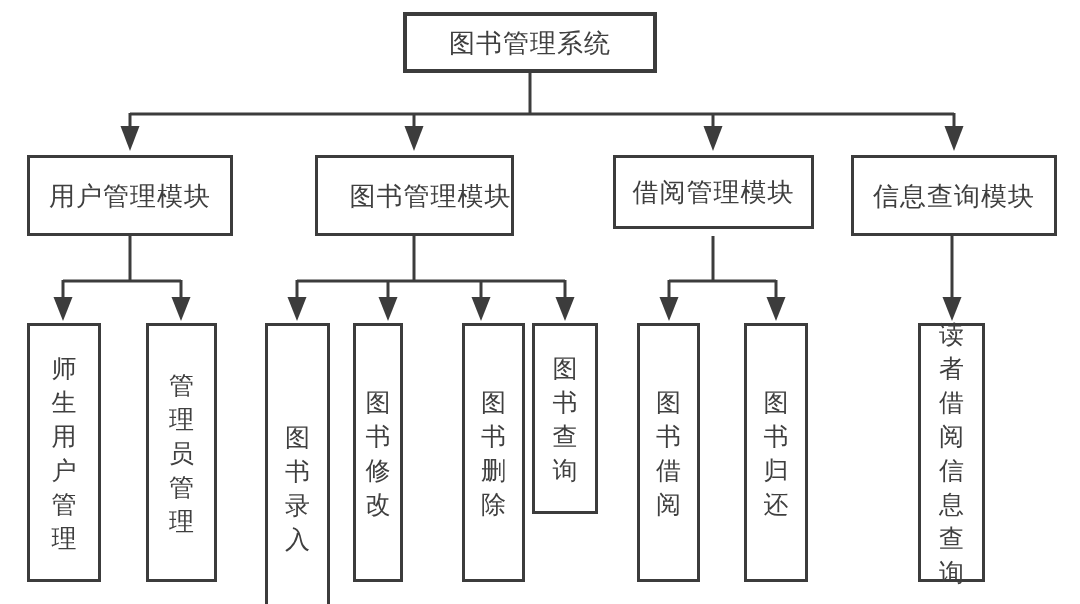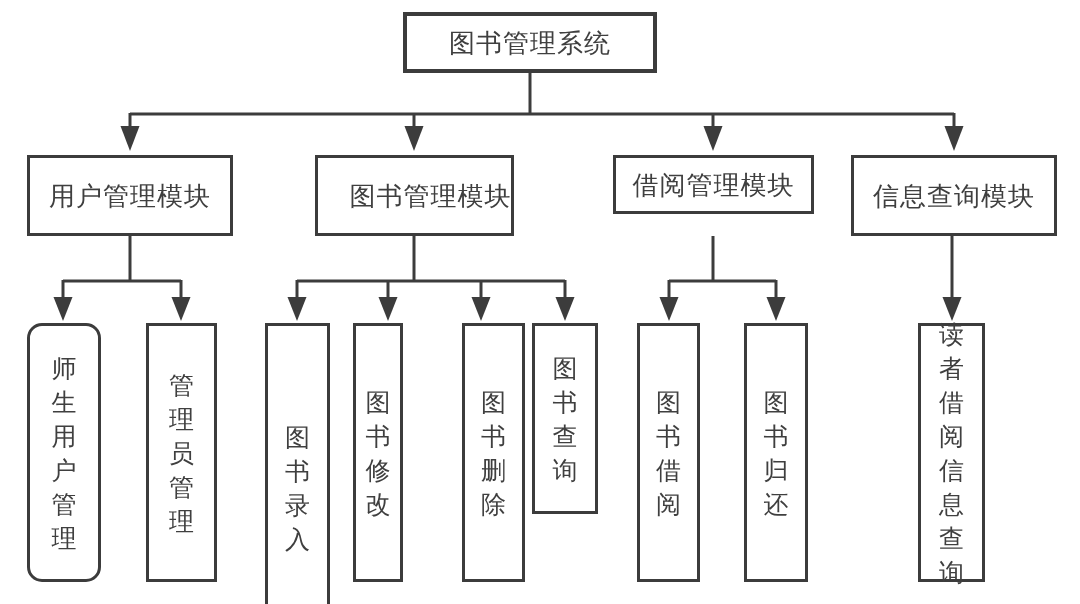--- a/index.html
+++ b/index.html
@@ -108,28 +108,28 @@
   <div class="node root" style="left:403px; top:12px; width:254px; height:61px;">
     <span class="hlabel">图书管理系统</span>
   </div>
 
   <div class="node" style="left:27px; top:155px; width:206px; height:81px;">
     <span class="hlabel">用户管理模块</span>
   </div>
   <div class="node" style="left:315px; top:155px; width:199px; height:81px;padding-left:32px;">
     <span class="hlabel">图书管理模块</span>
   </div>
-  <div class="node" style="left:613px; top:155px; width:201px; height:59px;">
+  <div class="node" style="left:613px; top:155px; width:201px; height:74px;">
     <span class="hlabel">借阅管理模块</span>
   </div>
   <div class="node" style="left:851px; top:155px; width:206px; height:81px;">
     <span class="hlabel">信息查询模块</span>
   </div>
 
-  <div class="node leaf" style="left:27px; top:323px; width:74px; height:259px;border-radius:15px;">
+  <div class="node leaf" style="left:27px; top:323px; width:74px; height:259px;">
     <span class="vlabel">师生用户管理</span>
   </div>
   <div class="node leaf" style="left:146px; top:323px; width:71px; height:259px;">
     <span class="vlabel">管理员管理</span>
   </div>
   <div class="node leaf" style="left:265px; top:323px; width:65px; height:330px;">
     <span class="vlabel">图书录入</span>
   </div>
   <div class="node leaf" style="left:353px; top:323px; width:50px; height:259px;">
     <span class="vlabel">图书修改</span>

